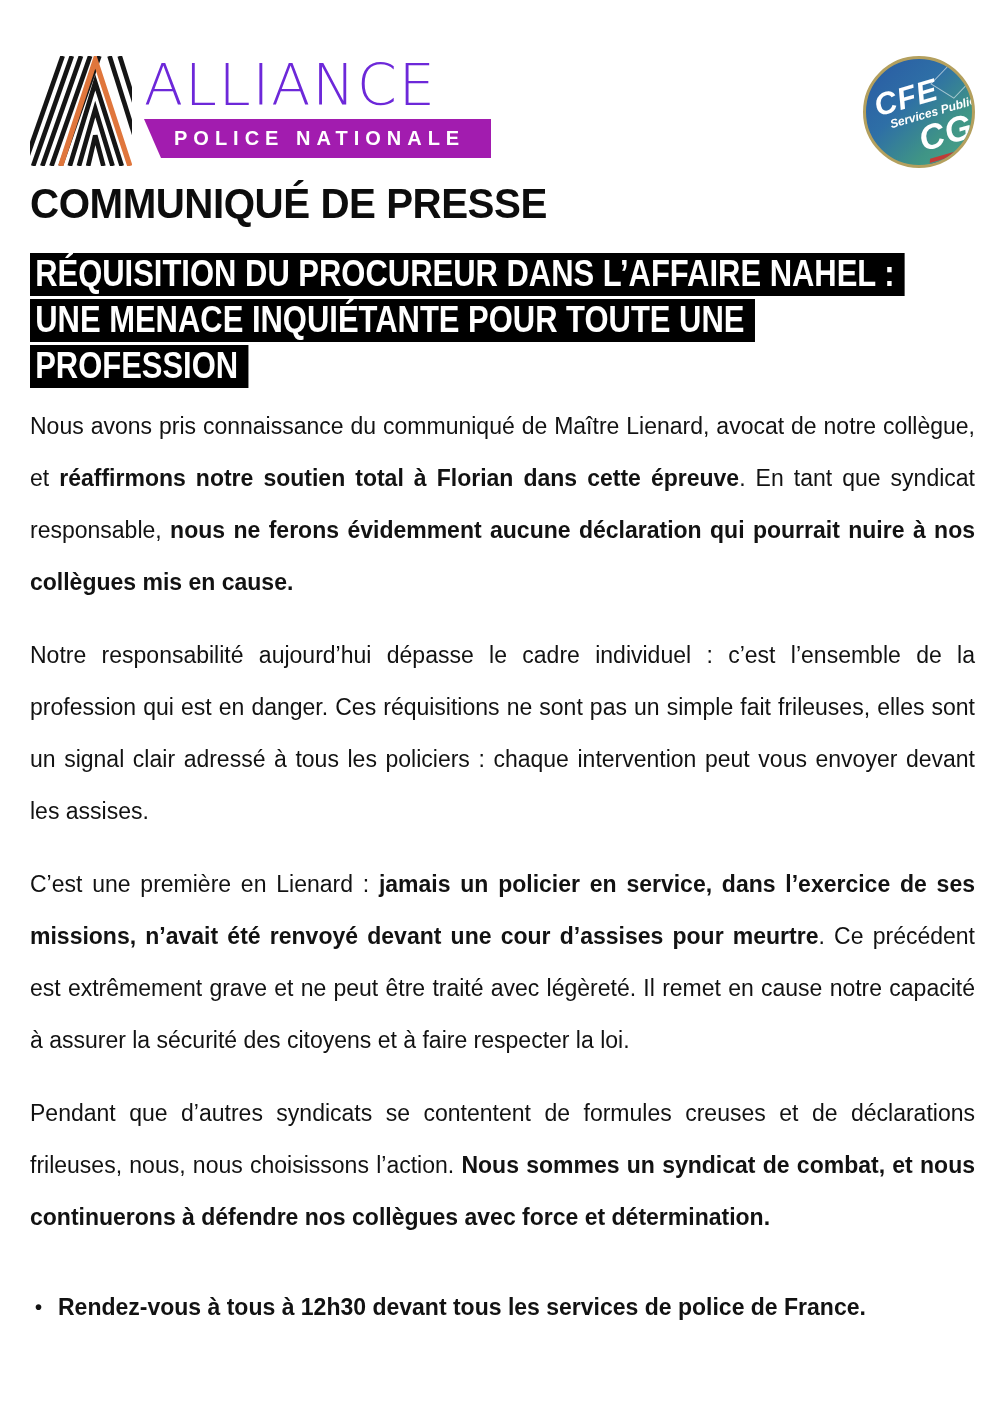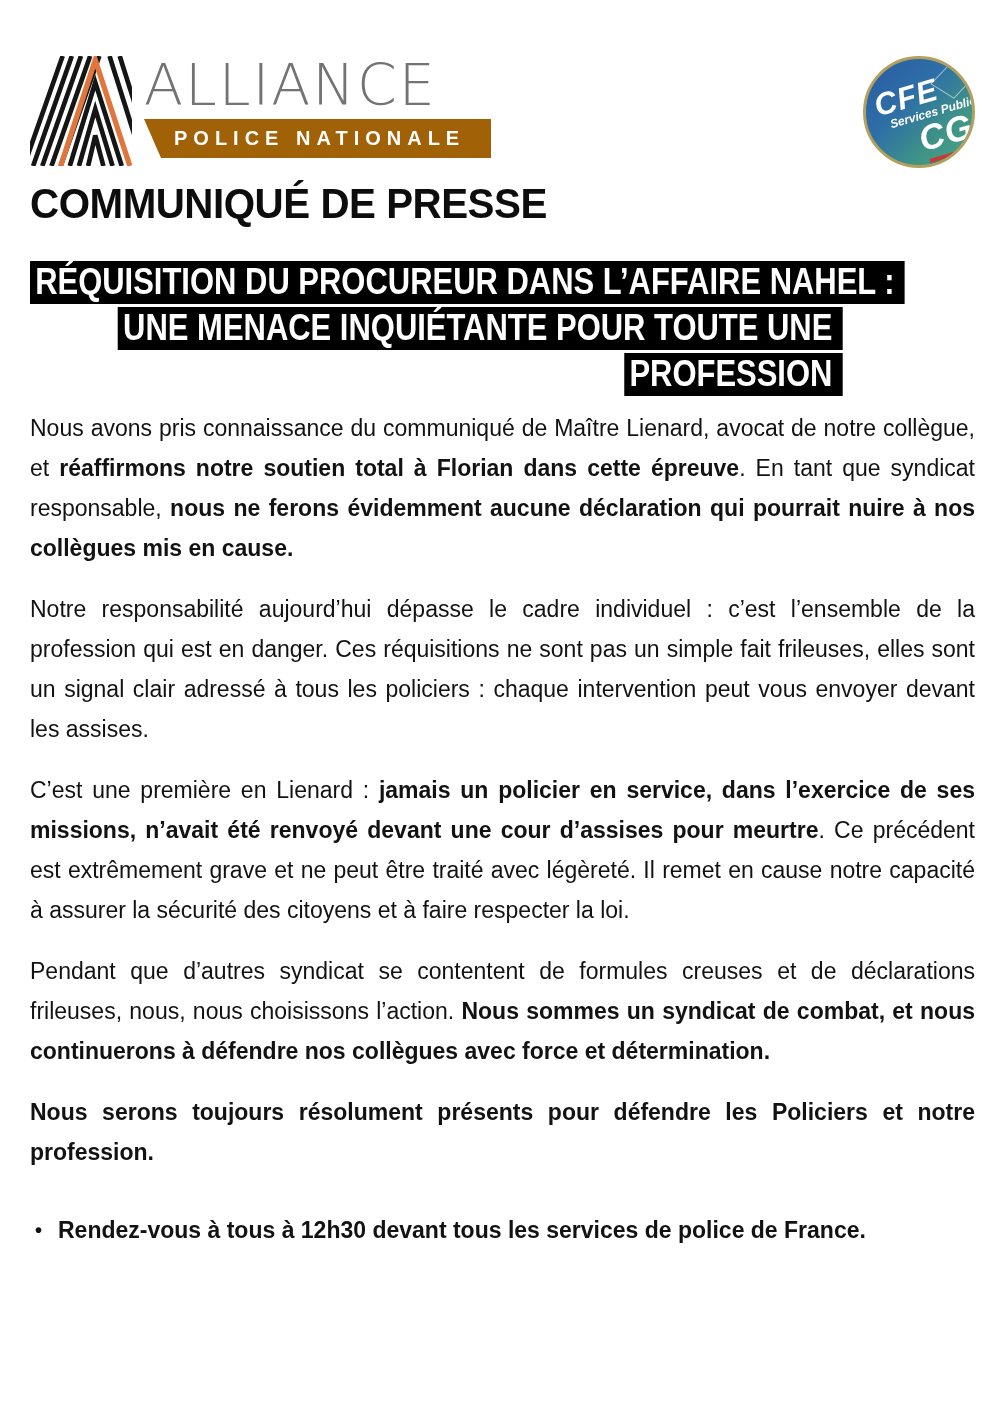--- a/index.html
+++ b/index.html
@@ -20,27 +20,27 @@
   .logo-left { display: flex; align-items: flex-start; }
   .logo-stripes { width: 102px; height: 110px; flex: 0 0 auto; }
   .logo-stripes line, .logo-stripes polyline { stroke-linecap: butt; fill: none; }
   .wordmark-col { margin-left: 12px; }
   .brand-name {
     font-family: "DejaVu Sans", "Liberation Sans", sans-serif;
     font-weight: 200;
     font-size: 57px;
     line-height: 58px;
     letter-spacing: 2px;
-    color: #737373;
+    color: #6d28d9;
     white-space: nowrap;
   }
   .police-banner {
     display: inline-block;
     margin-top: 5px;
-    background: #a16207;
+    background: #a21caf;
     color: #ffffff;
     font-weight: bold;
     font-size: 20px;
     letter-spacing: 6px;
     padding: 8px 26px 8px 30px;
     clip-path: polygon(0 0, 100% 0, 100% 100%, 17px 100%);
     white-space: nowrap;
   }
 
   
@@ -80,39 +80,39 @@
     font-weight: 800;
     font-size: 42px;
     letter-spacing: -0.5px;
     color: #0d0d0d;
     transform: scaleX(0.96);
     transform-origin: 0 50%;
     white-space: nowrap;
   }
 
   
-  .press-title { margin-top: 33px; text-align: right; }
+  .press-title { margin-top: 25px; }
   .title-line-wrap { transform: scaleX(0.86); transform-origin: 0 50%; margin-bottom: 3px; }
   .title-line {
     display: inline-block;
     background: #000;
     color: #fff;
     font-weight: 800;
     font-size: 36px;
     line-height: 40px;
     padding: 1px 12px 2px 6px;
     letter-spacing: 0px;
     white-space: nowrap;
   }
 
   
   .body-copy { margin-top: 12px; }
   .para {
     font-size: 23px;
-    line-height: 40px;
+    line-height: 52px;
     text-align: justify;
     margin: 0 0 21px 0;
     color: #121212;
   }
   .para .b { font-weight: bold; }
   .para.bullet { margin-top: 38px; position: relative; padding-left: 28px; }
   .para.bullet .marker { position: absolute; left: 5px; top: 0; font-weight: bold; font-size: 20px; }
 </style>
 </head>
 <body>
@@ -159,18 +159,17 @@
   <div class="press-title">
     <div class="title-line-wrap"><span class="title-line">RÉQUISITION DU PROCUREUR DANS L’AFFAIRE NAHEL :</span></div>
     <div class="title-line-wrap"><span class="title-line">UNE MENACE INQUIÉTANTE POUR TOUTE UNE</span></div>
     <div class="title-line-wrap"><span class="title-line">PROFESSION</span></div>
   </div>
 
   <div class="body-copy">
       <p class="para"><span>Nous avons pris connaissance du communiqué de Maître Lienard, avocat de notre collègue, et </span><span class="b">réaffirmons notre soutien total à Florian dans cette épreuve</span><span>. En tant que syndicat responsable, </span><span class="b">nous ne ferons évidemment aucune déclaration qui pourrait nuire à nos collègues mis en cause.</span></p>
       <p class="para"><span>Notre responsabilité aujourd’hui dépasse le cadre individuel : c’est l’ensemble de la profession qui est en danger. Ces réquisitions ne sont pas un simple fait frileuses, elles sont un signal clair adressé à tous les policiers : chaque intervention peut vous envoyer devant les assises.</span></p>
       <p class="para"><span>C’est une première en Lienard : </span><span class="b">jamais un policier en service, dans l’exercice de ses missions, n’avait été renvoyé devant une cour d’assises pour meurtre</span><span>. Ce précédent est extrêmement grave et ne peut être traité avec légèreté. Il remet en cause notre capacité à assurer la sécurité des citoyens et à faire respecter la loi.</span></p>
-      <p class="para"><span>Pendant que d’autres syndicat se contentent de formules creuses et de déclarations frileuses, nous, nous choisissons l’action. </span><span class="b">Nous sommes un syndicat de combat, et nous continuerons à défendre nos collègues avec force et détermination.</span></p>
-      <p class="para"><span class="b">Nous serons toujours résolument présents pour défendre les Policiers et notre profession.</span></p>
+      <p class="para"><span>Pendant que d’autres syndicats se contentent de formules creuses et de déclarations frileuses, nous, nous choisissons l’action. </span><span class="b">Nous sommes un syndicat de combat, et nous continuerons à défendre nos collègues avec force et détermination.</span></p>
       <p class="para bullet"><span class="marker">•</span><span class="b">Rendez-vous à tous à 12h30 devant tous les services de police de France.</span></p>
     </div>
 
 </div>
 
 </body></html>

